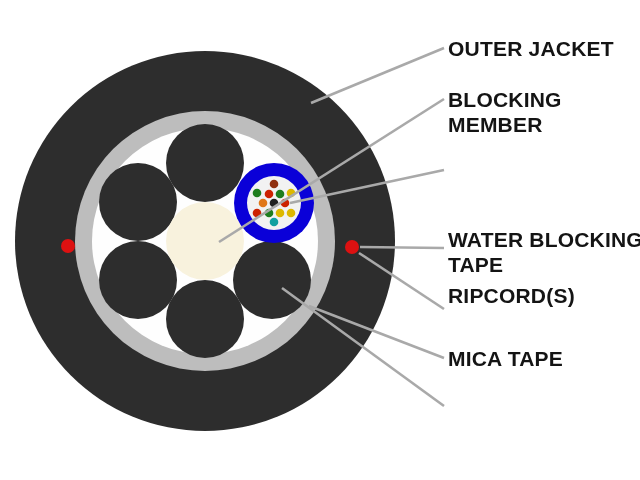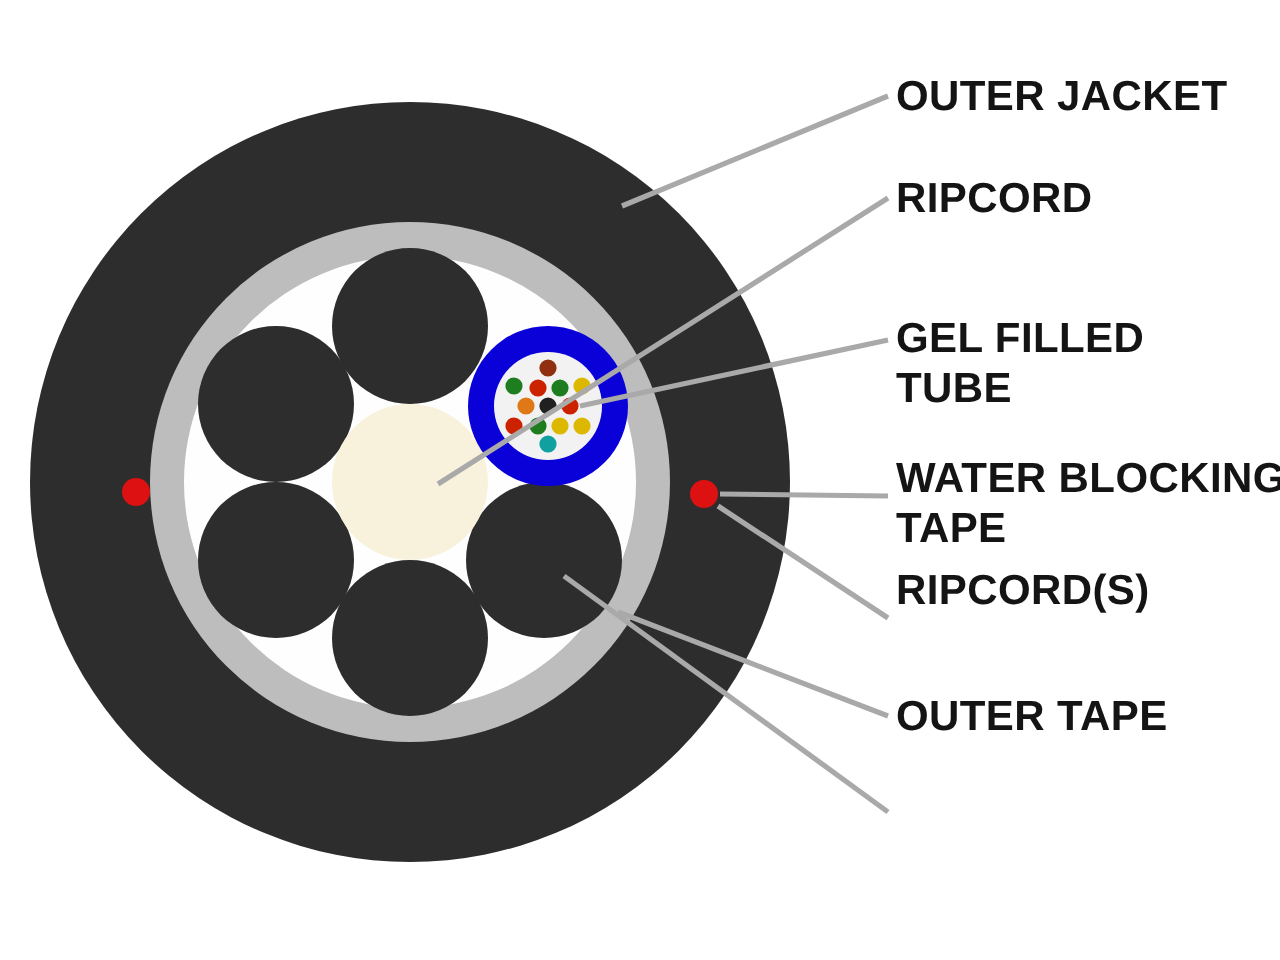--- a/index.html
+++ b/index.html
@@ -72,35 +72,32 @@
     <line class="leader" x1="444" y1="309" x2="359" y2="253"></line>
     <line class="leader" x1="444" y1="358" x2="309" y2="306"></line>
     <line class="leader" x1="444" y1="406" x2="282" y2="288"></line>
   </svg>
 
   <div class="label" style="top:36px">
     <span>OUTER JACKET</span>
   </div>
 
   <div class="label" style="top:87px">
-    <span>RIPCORD</span>
+    <span>BLOCKING</span>
+    <span>MEMBER</span>
   </div>
 
-  <div class="label" style="top:157px">
-    <span>GEL FILLED</span>
-    <span>TUBE</span>
-  </div>
 
   <div class="label" style="top:227px">
     <span>WATER BLOCKING</span>
     <span>TAPE</span>
   </div>
 
   <div class="label" style="top:283px">
     <span>RIPCORD(S)</span>
   </div>
 
   <div class="label" style="top:346px">
-    <span>OUTER TAPE</span>
+    <span>MICA TAPE</span>
   </div>
 
 
 </div>
 
 </body></html>

